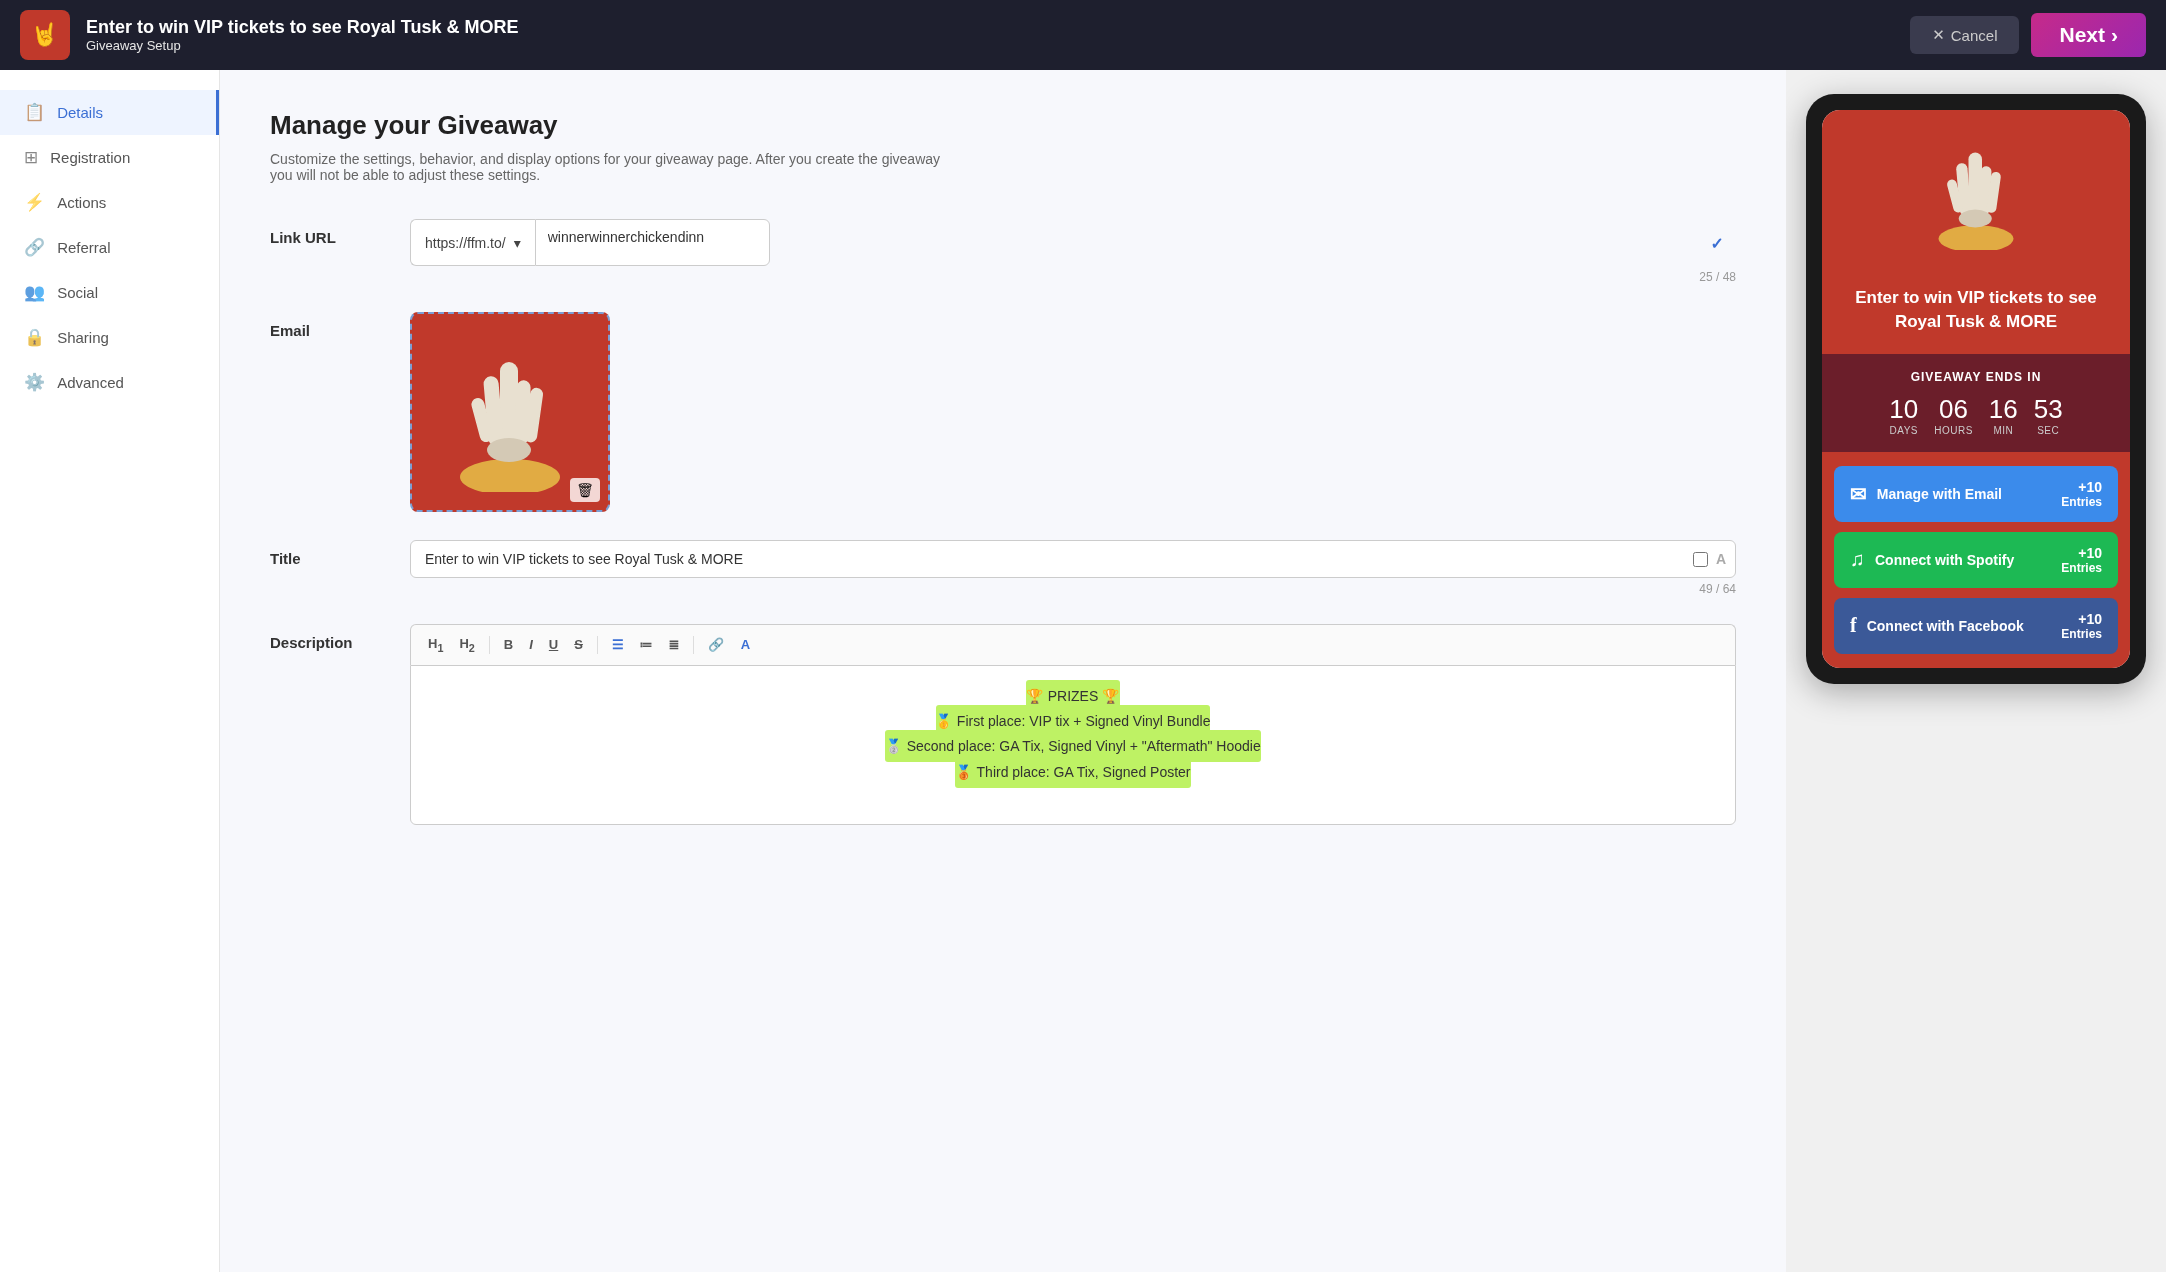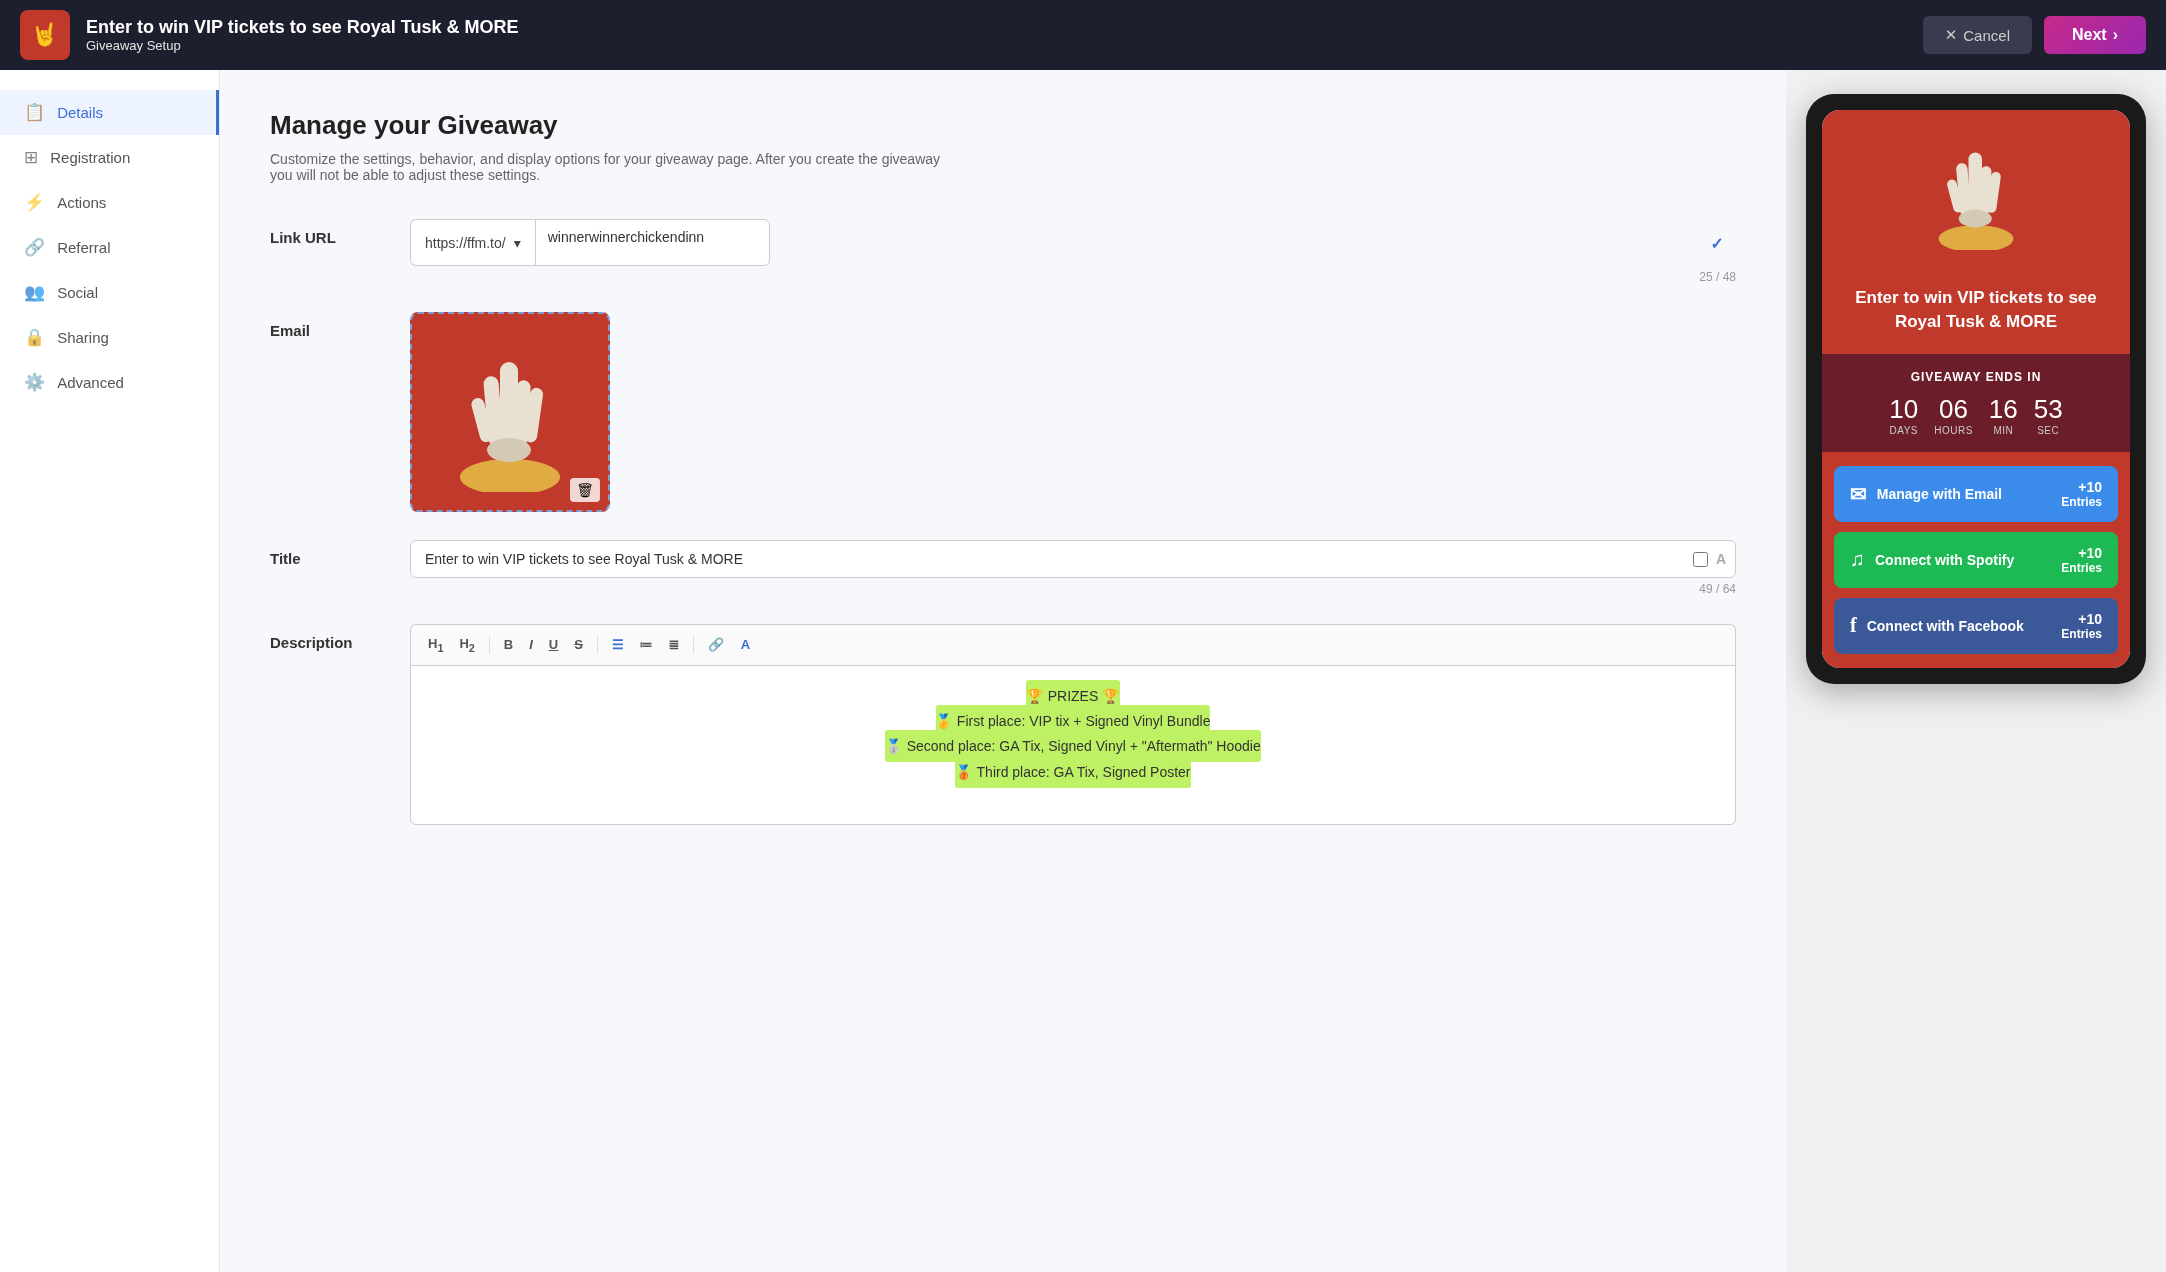--- a/index.html
+++ b/index.html
@@ -41,21 +41,21 @@
       align-items: center;
       gap: 6px;
     }
     .btn-next {
       background: linear-gradient(135deg, #c62a8a, #9b27af);
       color: #fff;
       border: none;
       padding: 10px 28px;
       border-radius: 6px;
       cursor: pointer;
-      font-size: 16px;
+      font-size: 21px;
       font-weight: 600;
       display: flex;
       align-items: center;
       gap: 6px;
     }
 
     
     .main-layout {
       display: flex;
       flex: 1;

